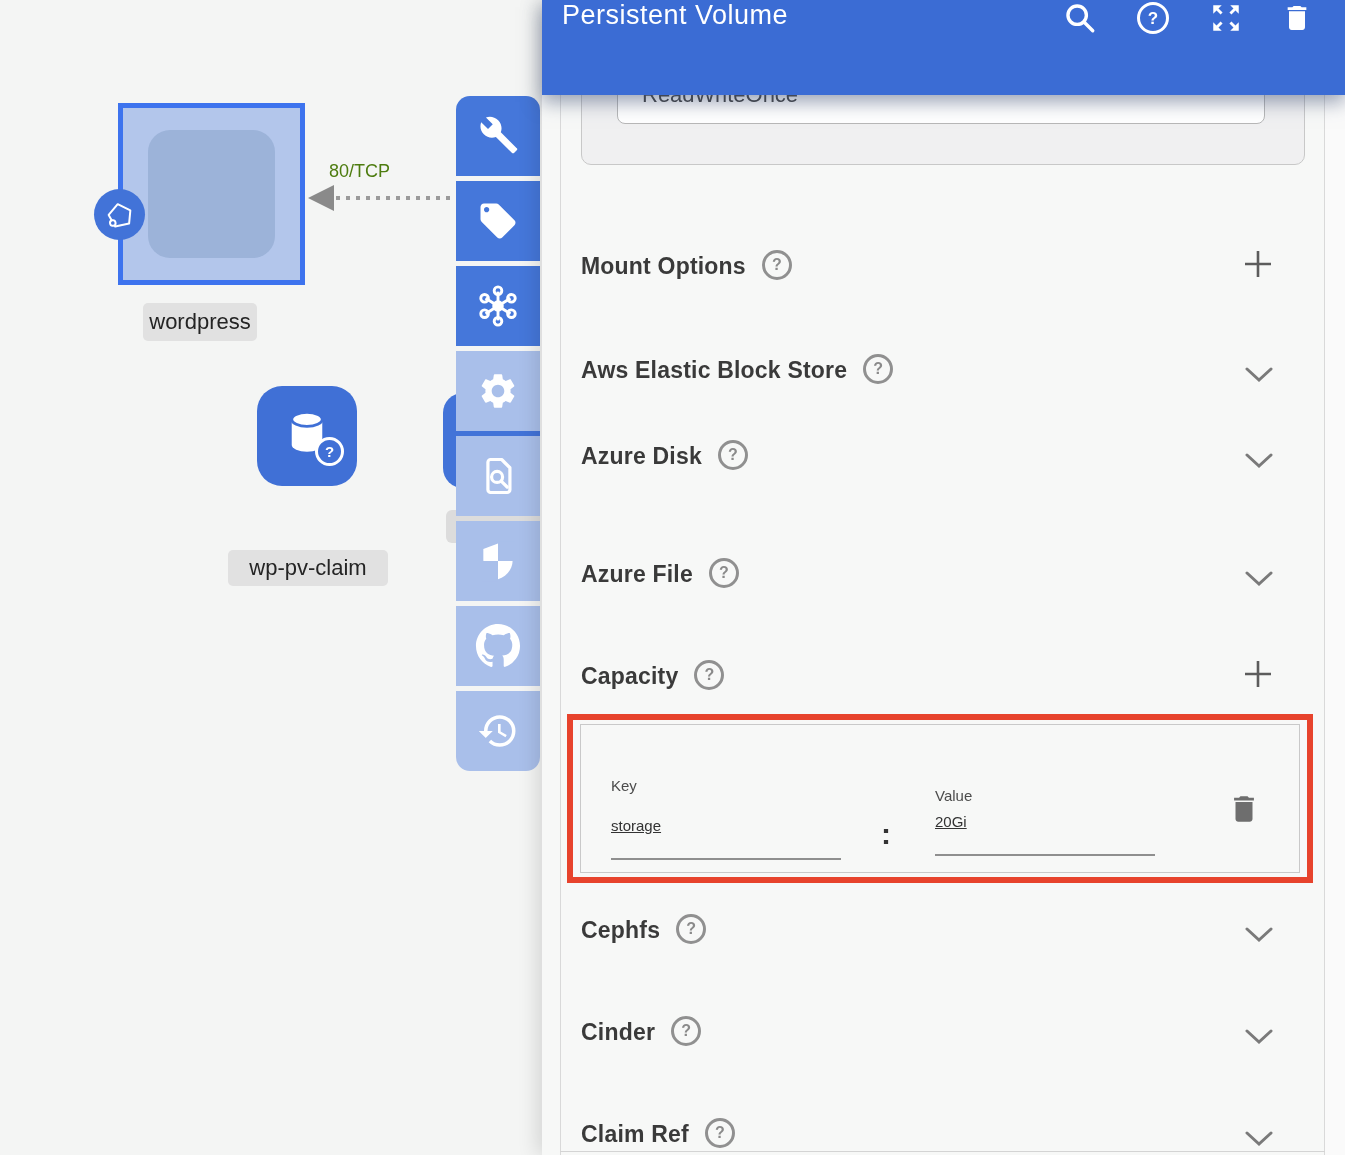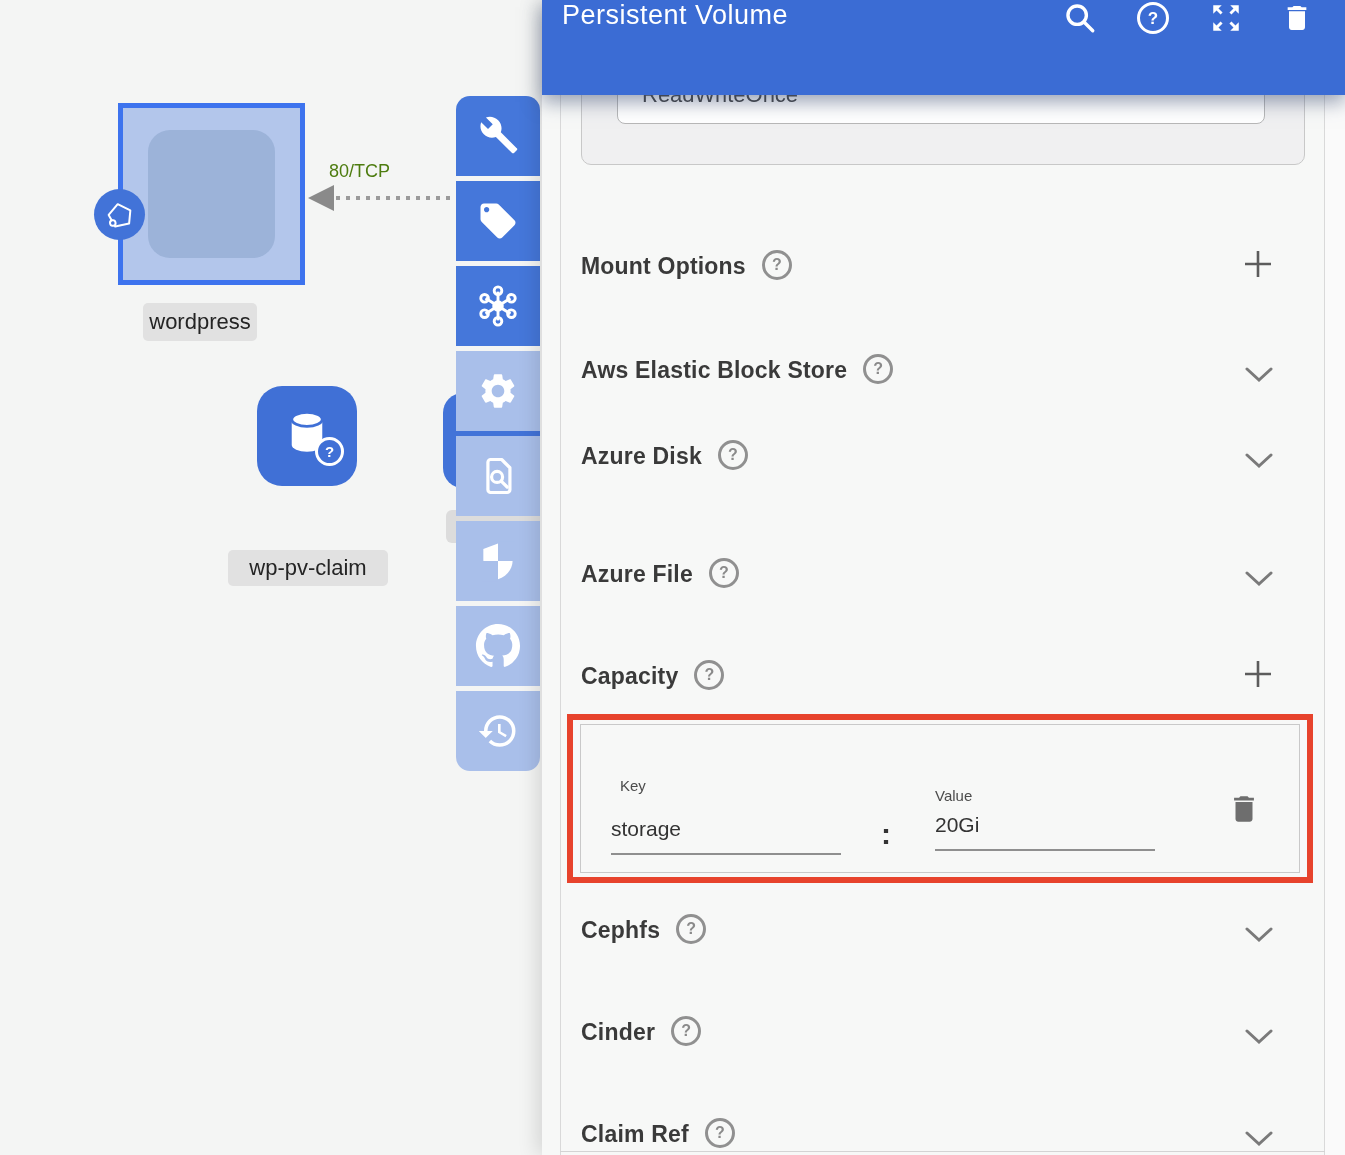--- a/index.html
+++ b/index.html
@@ -79,25 +79,25 @@
     margin-left:16px; display:flex; align-items:center; justify-content:center;
     font-size:16px; font-weight:bold; color:#8a8a8a; flex:0 0 auto; }
   .row-spacer { flex:1; }
   .action-btn { background:none; border:none; cursor:pointer; padding:0; display:flex;
     align-items:center; justify-content:center; }
 
   .annotation-box { position:absolute; left:25px; top:714px; width:746px; height:169px;
     border:6px solid #e7432c; }
   .kv-card { position:absolute; inset:4px 7px; border:1px solid #c9c9c9; background:#f7f8f7; }
   .kv-label { position:absolute; font-size:15px; color:#4c4c4c; }
-  .kv-key-label { left:30px; top:52px;margin-left:9px; }
+  .kv-key-label { left:30px; top:52px; }
   .kv-value-label { left:354px; top:52px;margin-top:10px; }
   .kv-input { position:absolute; background:transparent; border:none;
     border-bottom:2px solid #8f8f8f; font-family:"Liberation Sans",sans-serif;
-    font-size:21px; color:#333; padding:0 0 12px 0; outline:none; }
+    font-size:15px; color:#333; padding:0 0 24px 0; outline:none;text-decoration:underline; }
   .kv-key-input { left:30px; top:92px; width:230px; }
   .kv-value-input { left:354px; top:88px; width:220px; }
   .kv-colon { position:absolute; left:300px; top:92px; font-size:30px; font-weight:600; color:#333; }
   .kv-trash { position:absolute; left:646px; top:64px; }
 </style>
 </head>
 <body>
 
 <div class="canvas">
 

